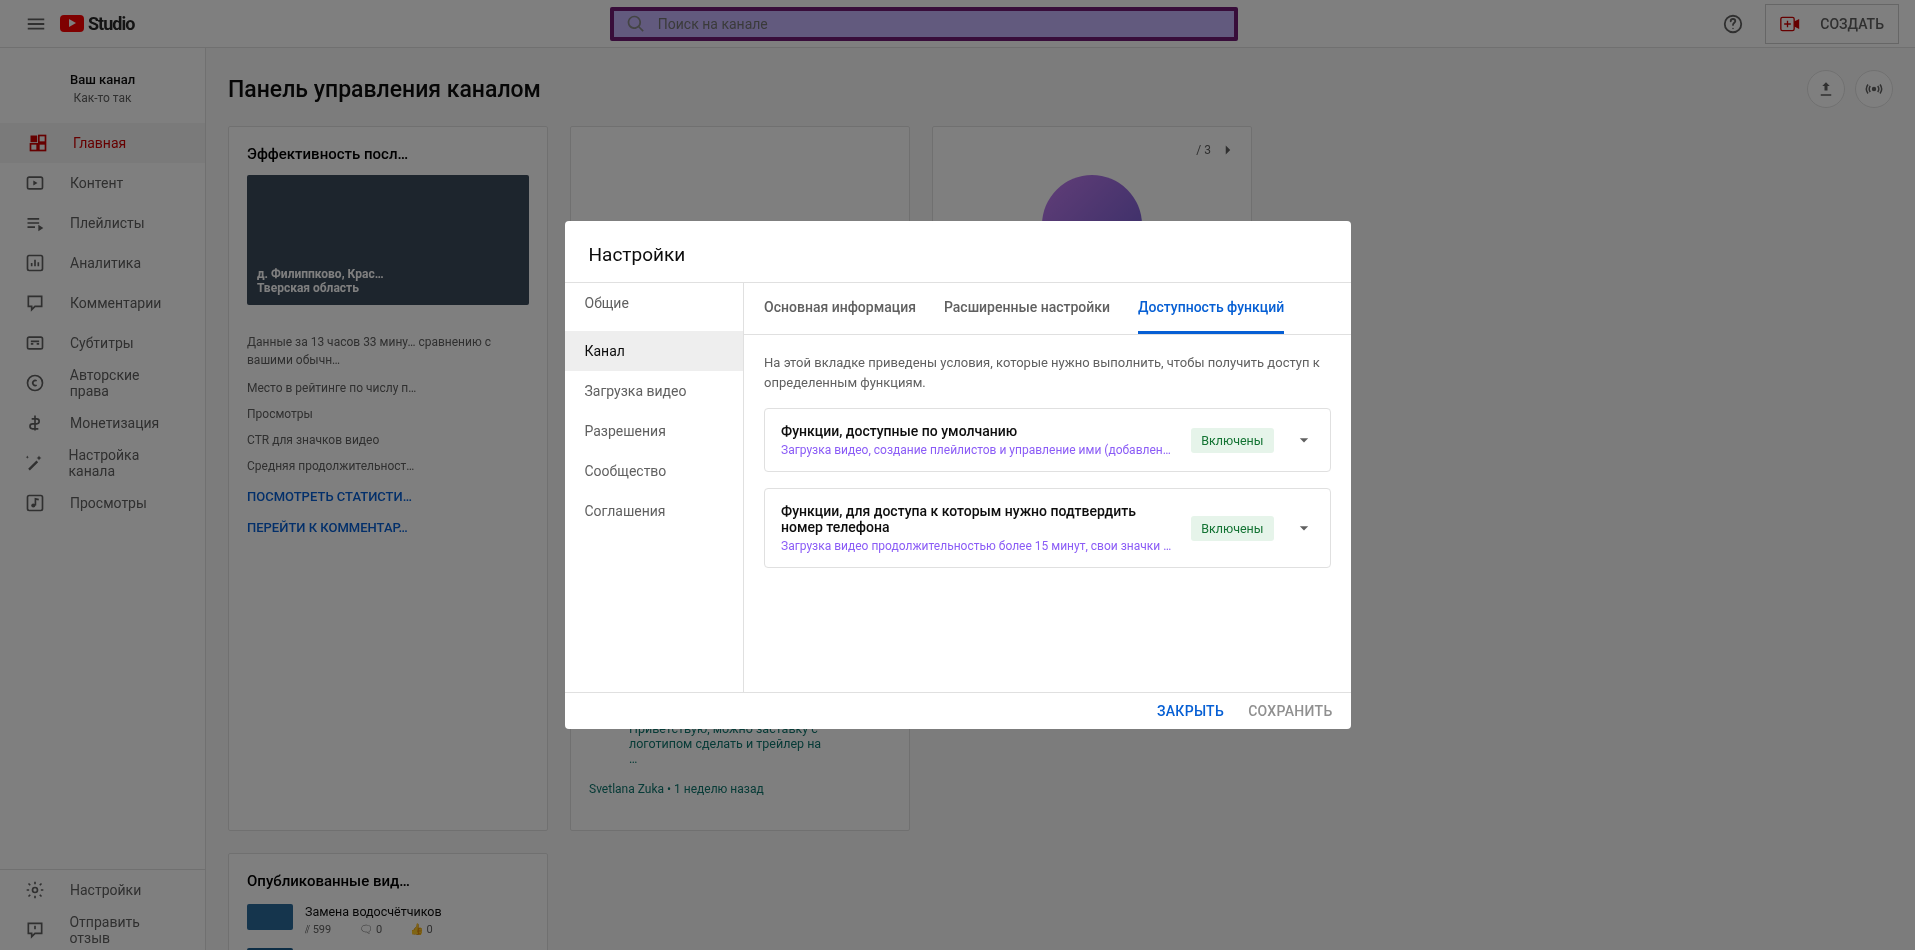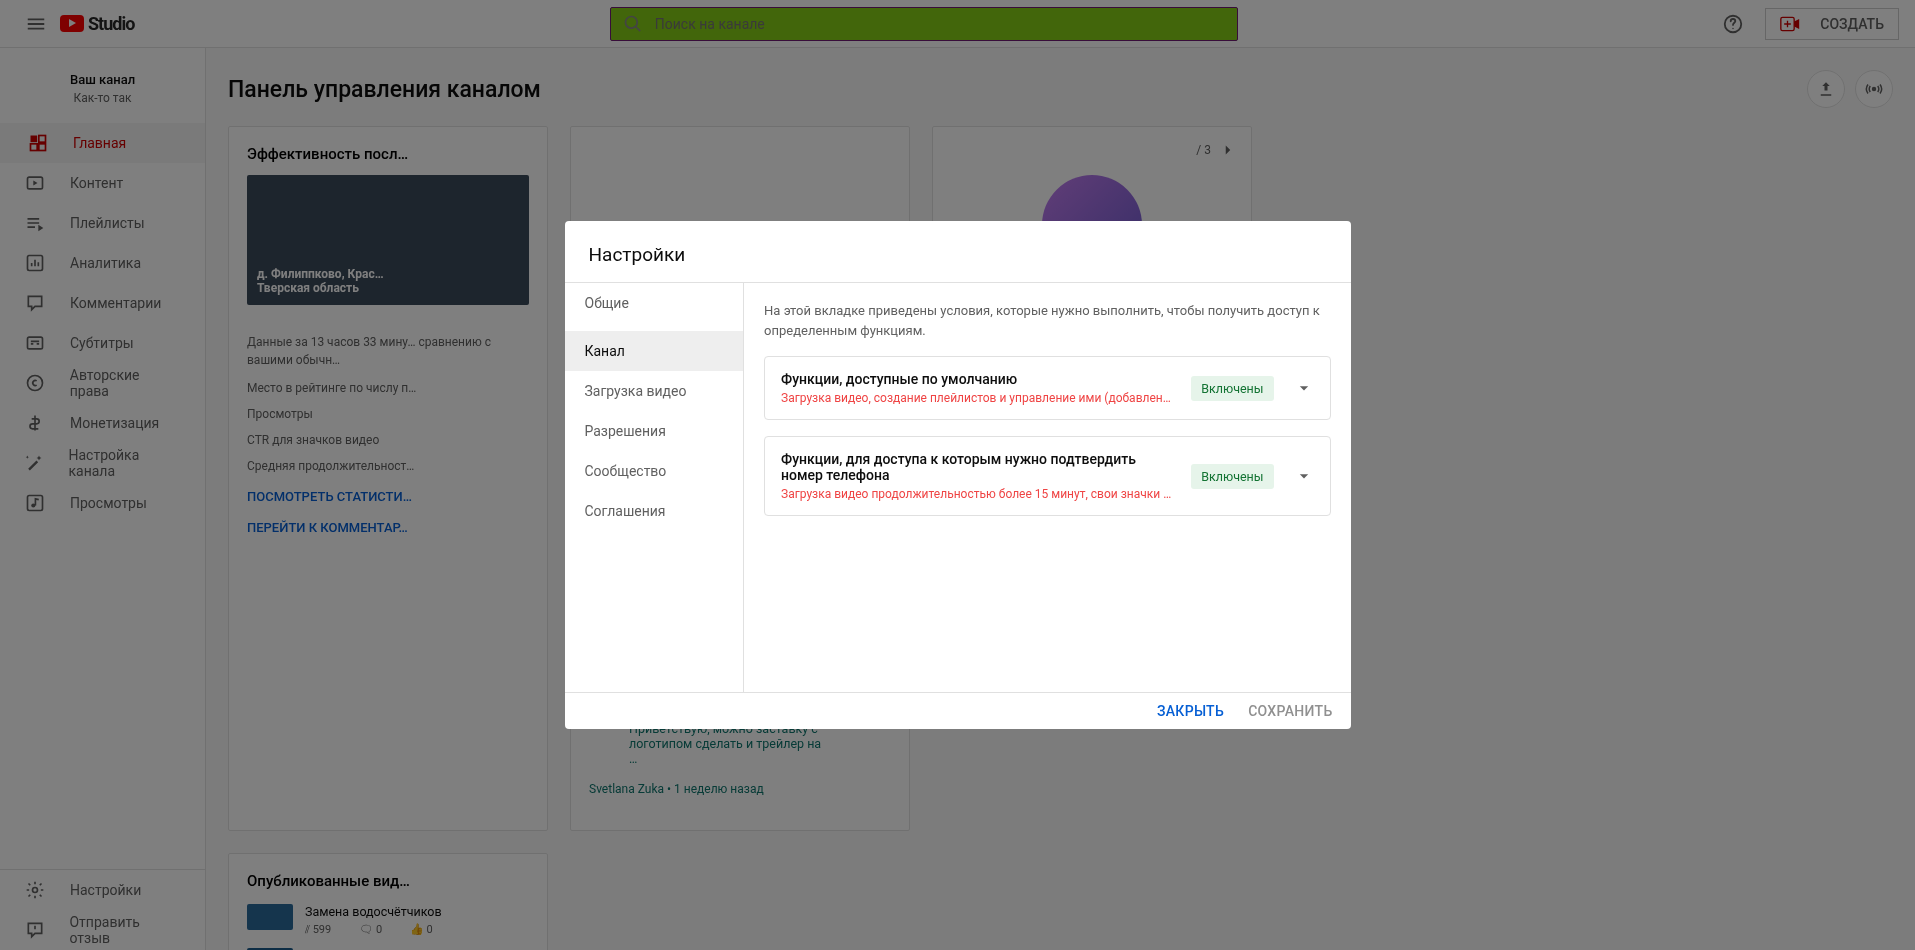--- a/index.html
+++ b/index.html
@@ -6,25 +6,25 @@
 body { background: #f9f9f9; overflow: hidden; height: 950px; width: 1915px; position: relative; }
 
 
 .header { height: 48px; background: #fff; display: flex; align-items: center; padding: 0 16px; border-bottom: 1px solid #e0e0e0; }
 .menu-btn { width: 40px; height: 40px; display: flex; align-items: center; justify-content: center; cursor: pointer; }
 .logo { display: flex; align-items: center; margin-left: 4px; }
 .logo-play { width: 24px; height: 17px; background: #ff0000; border-radius: 4px; position: relative; }
 .logo-play::after { content: ''; position: absolute; left: 9px; top: 4px; border-left: 7px solid #fff; border-top: 4.5px solid transparent; border-bottom: 4.5px solid transparent; }
 .logo-text { font-weight: 700; font-size: 18px; margin-left: 4px; letter-spacing: -1px; color:#282828;}
 .search-wrap { flex: 1; display: flex; justify-content: center; }
-.search-box { width: 628px; height: 34px; background: #84cc16; border: 1px solid #701a75; border-radius: 2px; display: flex; align-items: center; padding: 0 12px; }
+.search-box { width: 628px; height: 34px; background: #c4b5fd; border: 4px solid #701a75; border-radius: 2px; display: flex; align-items: center; padding: 0 12px; }
 .search-box input { border: none; background: transparent; outline: none; flex: 1; font-size: 14px; margin-left: 12px; color: #606060; }
 .hdr-right { display: flex; align-items: center; gap: 12px; }
 .icon-btn { width: 40px; height: 40px; display: flex; align-items: center; justify-content: center; cursor: pointer; color: #606060; }
-.create-btn { border: 1px solid #ccc; height: 32px; padding: 0 14px; display: flex; align-items: center; gap: 20px; font-size: 14px; font-weight: 500; color: #606060; cursor: pointer; }
+.create-btn { border: 1px solid #ccc; height: 40px; padding: 0 14px; display: flex; align-items: center; gap: 20px; font-size: 14px; font-weight: 500; color: #606060; cursor: pointer; }
 
 
 .sidebar { position: absolute; left: 0; top: 48px; bottom: 0; width: 206px; background: #fff; border-right: 1px solid #e0e0e0; display: flex; flex-direction: column; }
 .channel-block { text-align: center; padding: 24px 12px 18px; }
 .channel-title { font-size: 13px; font-weight: 500; color: #0d0d0d; }
 .channel-sub { font-size: 12px; color: #606060; margin-top: 4px; }
 .nav { flex: 1; overflow: auto; }
 .nav-item { display: flex; align-items: center; height: 40px; padding: 0 24px; gap: 24px; font-size: 14px; color: #606060; cursor: pointer; }
 .nav-item.active { color: #cc0000; background: #f5f5f5; border-left:3px solid transparent;}
 .nav-item .ic { width: 22px; height: 22px; display:flex; align-items:center; justify-content:center;}
@@ -76,21 +76,21 @@
 .dlg-side-item.sel { background: #eee; color: #0d0d0d; margin-top: 8px; }
 .dlg-main { flex: 1; display: flex; flex-direction: column; }
 .dlg-tabs { display: flex; padding: 0 20px; border-bottom: 1px solid #e0e0e0; gap: 28px; }
 .dlg-tab { padding: 16px 0; font-size: 14px; font-weight: 500; color: #606060; cursor: pointer; border-bottom: 3px solid transparent; }
 .dlg-tab.act { color: #065fd4; border-bottom-color: #065fd4; }
 .dlg-content { padding: 18px 20px; font-size: 13px; color: #606060; }
 .dlg-desc { line-height: 1.5; margin-bottom: 16px; }
 .fcard { border: 1px solid #e0e0e0; border-radius: 4px; padding: 14px 16px; margin-bottom: 16px; display: flex; align-items: center; gap: 20px; }
 .fcard-text { flex: 1; min-width: 0; }
 .fcard-title { font-size: 14px; font-weight: 500; color: #0d0d0d; margin-bottom: 4px; }
-.fcard-sub { font-size: 12px; color: #ef4444; white-space: nowrap; overflow: hidden; text-overflow: ellipsis; }
+.fcard-sub { font-size: 12px; color: #8b5cf6; white-space: nowrap; overflow: hidden; text-overflow: ellipsis; }
 .badge { background: #e6f4ea; color: #137333; font-size: 12.5px; padding: 5px 10px; border-radius: 3px; }
 .chev { color: #606060; }
 .dlg-foot { border-top: 1px solid #e0e0e0; display: flex; justify-content: flex-end; align-items: center; padding: 10px 18px; gap: 24px; }
 .dlg-btn { font-size: 14px; font-weight: 500; cursor: pointer; letter-spacing:0.3px;}
 .dlg-btn.primary { color: #065fd4; }
 .dlg-btn.disabled { color: #909090; }
 
 svg { display:block; }
 </style>
 </head>
@@ -351,20 +351,25 @@
     <div class="dialog-body">
       <div class="dlg-side">
         <div class="dlg-side-item">Общие</div>
         <div class="dlg-side-item sel">Канал</div>
         <div class="dlg-side-item">Загрузка видео</div>
         <div class="dlg-side-item">Разрешения</div>
         <div class="dlg-side-item">Сообщество</div>
         <div class="dlg-side-item">Соглашения</div>
       </div>
       <div class="dlg-main">
+        <div class="dlg-tabs">
+          <div class="dlg-tab">Основная информация</div>
+          <div class="dlg-tab">Расширенные настройки</div>
+          <div class="dlg-tab act">Доступность функций</div>
+        </div>
         <div class="dlg-content">
           <div class="dlg-desc">На этой вкладке приведены условия, которые нужно выполнить, чтобы получить доступ к определенным функциям.</div>
 
           <div class="fcard">
             <div class="fcard-text">
               <div class="fcard-title">Функции, доступные по умолчанию</div>
               <div class="fcard-sub">Загрузка видео, создание плейлистов и управление ими (добавлен…</div>
             </div>
             <div class="badge">Включены</div>
             <div class="chev">

